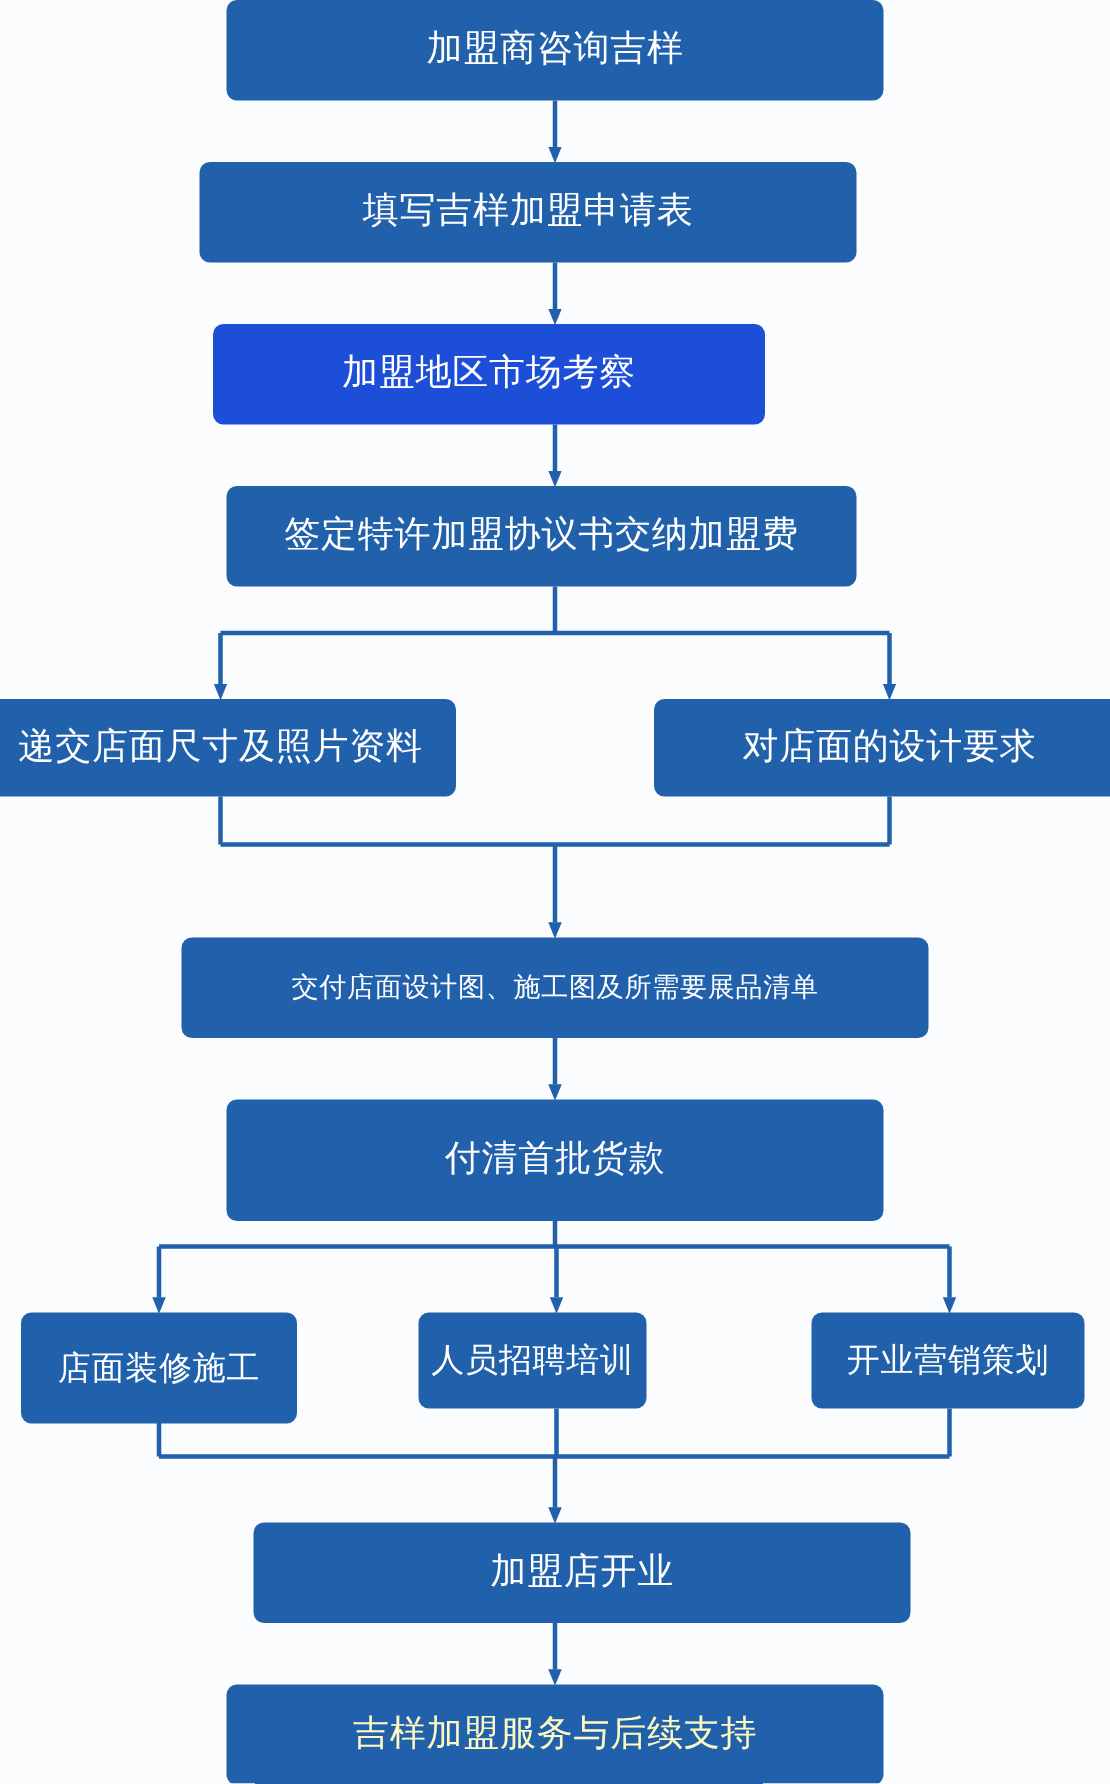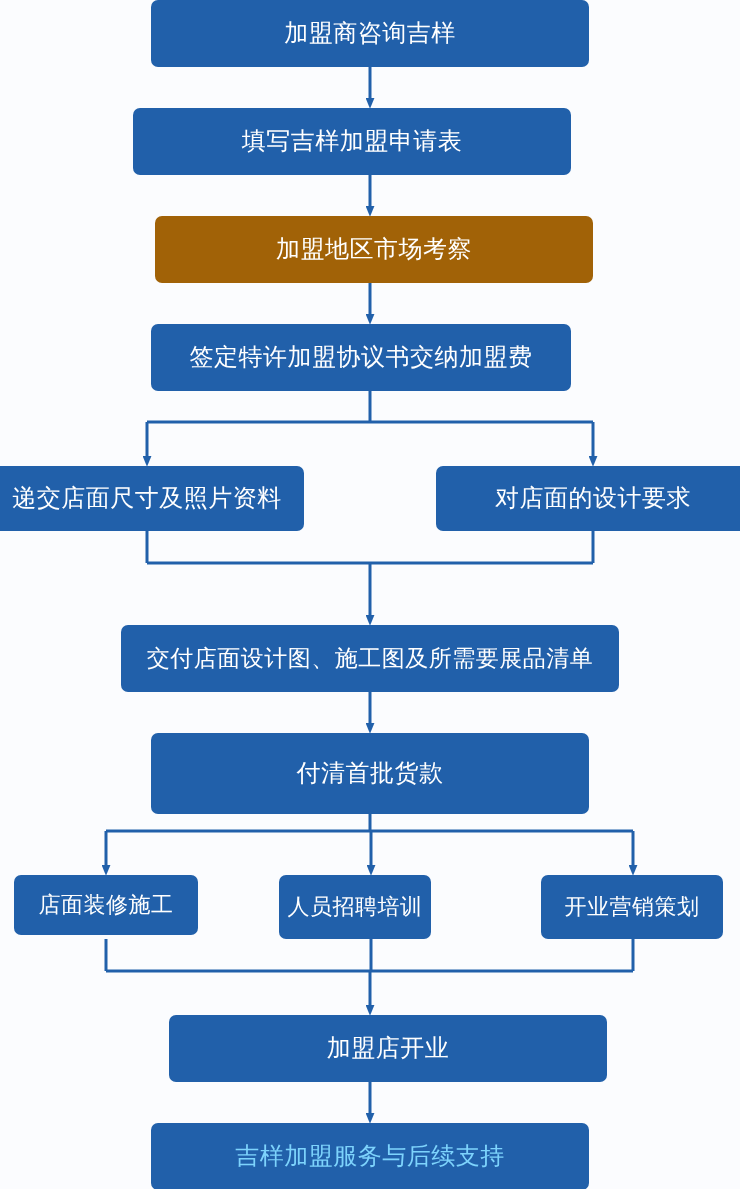--- a/index.html
+++ b/index.html
@@ -39,21 +39,21 @@
     letter-spacing: 0.5px;
     line-height: 1.2;
     white-space: nowrap;
     font-weight: 400;
   }
   .node-label {
     display: block;
   }
   
   .fs-22 { font-size: 22px; }
-  .fs-23 { font-size: 23px; }
+  .fs-23 { font-size: 18px; }
   .fs-24 { font-size: 24px; }
 </style>
 </head>
 <body>
 
 <div id="flow-root">
 
   <svg id="connector-layer" viewBox="0 0 740 1189" width="740" height="1189">
     <defs>
       <marker id="arrowhead" markerWidth="11" markerHeight="9" refX="0.2" refY="4.5" orient="auto" markerUnits="userSpaceOnUse">
@@ -87,48 +87,48 @@
       </g>
   </svg>
 
   <div id="nodes-layer">
       <div class="node fs-24" style="left: 151px; top: 0px; width: 438px; height: 67px; background: rgb(33, 96, 170); color: rgb(255, 255, 255);">
         <span class="node-label">加盟商咨询吉样</span>
       </div>
       <div class="node fs-24" style="left: 133px; top: 108px; width: 438px; height: 67px; background: rgb(33, 96, 170); color: rgb(255, 255, 255);">
         <span class="node-label">填写吉样加盟申请表</span>
       </div>
-      <div class="node fs-24" style="left: 155px; top: 216px; width: 438px; height: 67px; background: #a16207; color: rgb(255, 255, 255);">
+      <div class="node fs-24" style="left: 142px; top: 216px; width: 368px; height: 67px; background: #1d4ed8; color: rgb(255, 255, 255);">
         <span class="node-label">加盟地区市场考察</span>
       </div>
       <div class="node fs-24" style="left: 151px; top: 324px; width: 420px; height: 67px; background: rgb(33, 96, 170); color: rgb(255, 255, 255);">
         <span class="node-label">签定特许加盟协议书交纳加盟费</span>
       </div>
       <div class="node fs-24" style="left: -10px; top: 466px; width: 314px; height: 65px; background: rgb(33, 96, 170); color: rgb(255, 255, 255);">
         <span class="node-label">递交店面尺寸及照片资料</span>
       </div>
       <div class="node fs-24" style="left: 436px; top: 466px; width: 314px; height: 65px; background: rgb(33, 96, 170); color: rgb(255, 255, 255);">
         <span class="node-label">对店面的设计要求</span>
       </div>
       <div class="node fs-23" style="left: 121px; top: 625px; width: 498px; height: 67px; background: rgb(33, 96, 170); color: rgb(255, 255, 255);">
         <span class="node-label">交付店面设计图、施工图及所需要展品清单</span>
       </div>
       <div class="node fs-24" style="left: 151px; top: 733px; width: 438px; height: 81px; background: rgb(33, 96, 170); color: rgb(255, 255, 255);">
         <span class="node-label">付清首批货款</span>
       </div>
-      <div class="node fs-22" style="left: 14px; top: 875px; width: 184px; height: 60px; background: rgb(33, 96, 170); color: rgb(255, 255, 255);">
+      <div class="node fs-22" style="left: 14px; top: 875px; width: 184px; height: 74px; background: rgb(33, 96, 170); color: rgb(255, 255, 255);">
         <span class="node-label">店面装修施工</span>
       </div>
       <div class="node fs-22" style="left: 279px; top: 875px; width: 152px; height: 64px; background: rgb(33, 96, 170); color: rgb(255, 255, 255);">
         <span class="node-label">人员招聘培训</span>
       </div>
       <div class="node fs-22" style="left: 541px; top: 875px; width: 182px; height: 64px; background: rgb(33, 96, 170); color: rgb(255, 255, 255);">
         <span class="node-label">开业营销策划</span>
       </div>
       <div class="node fs-24" style="left: 169px; top: 1015px; width: 438px; height: 67px; background: rgb(33, 96, 170); color: rgb(255, 255, 255);">
         <span class="node-label">加盟店开业</span>
       </div>
-      <div class="node fs-24" style="left: 151px; top: 1123px; width: 438px; height: 67px; background: rgb(33, 96, 170); color: #7dd3fc;">
+      <div class="node fs-24" style="left: 151px; top: 1123px; width: 438px; height: 67px; background: rgb(33, 96, 170); color: #fef9c3;">
         <span class="node-label">吉样加盟服务与后续支持</span>
       </div>
     </div>
 
 </div>
 
 </body></html>

